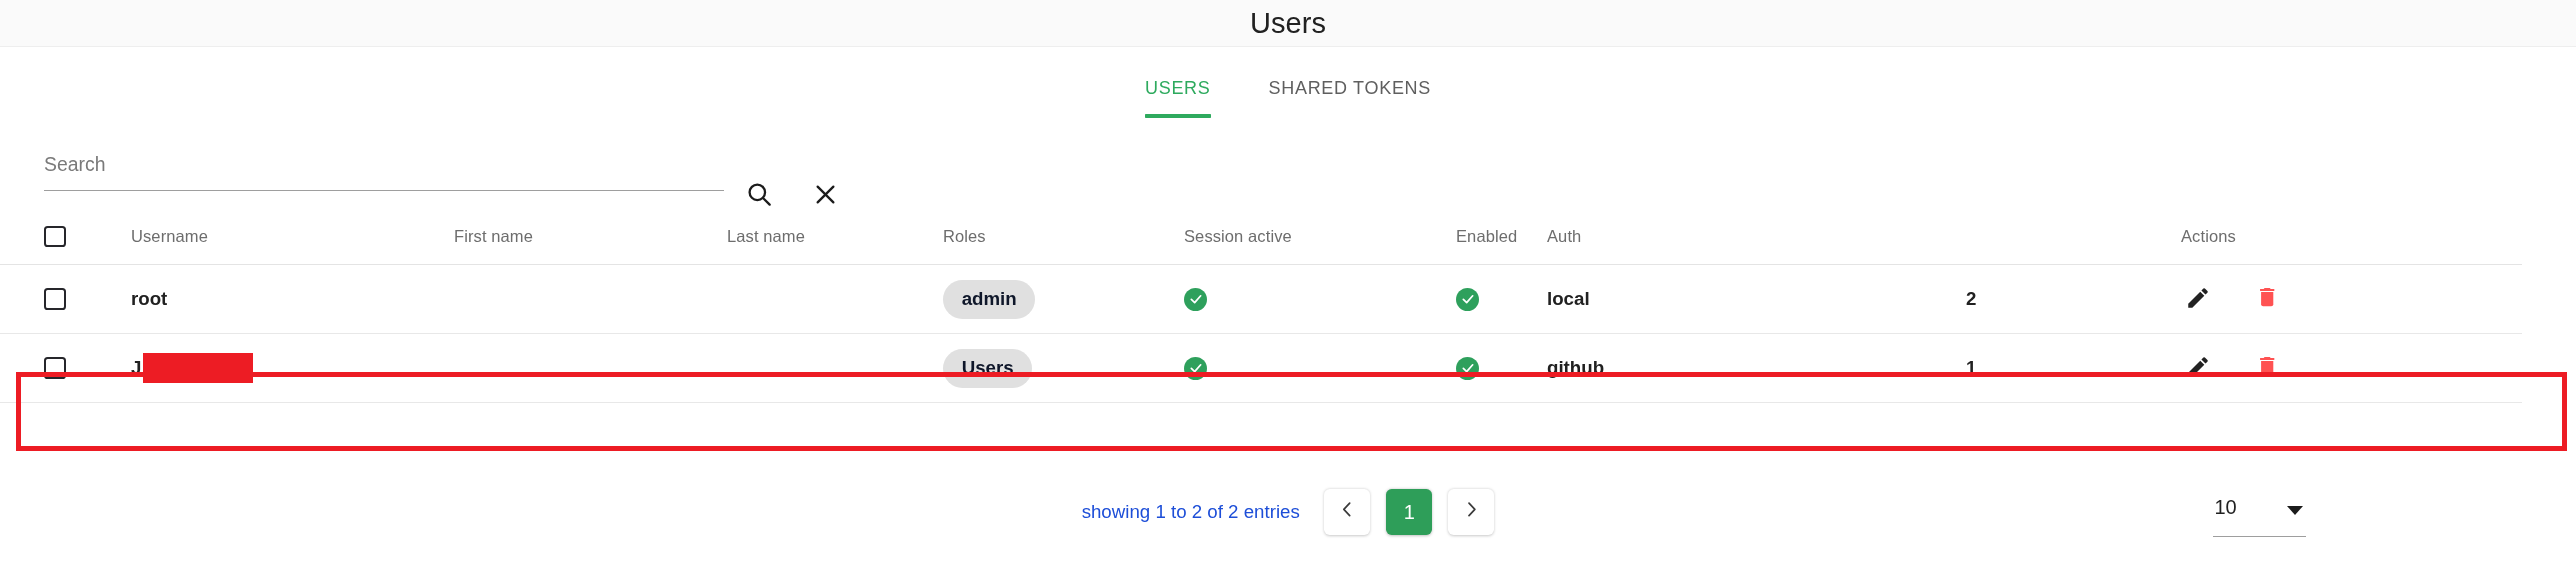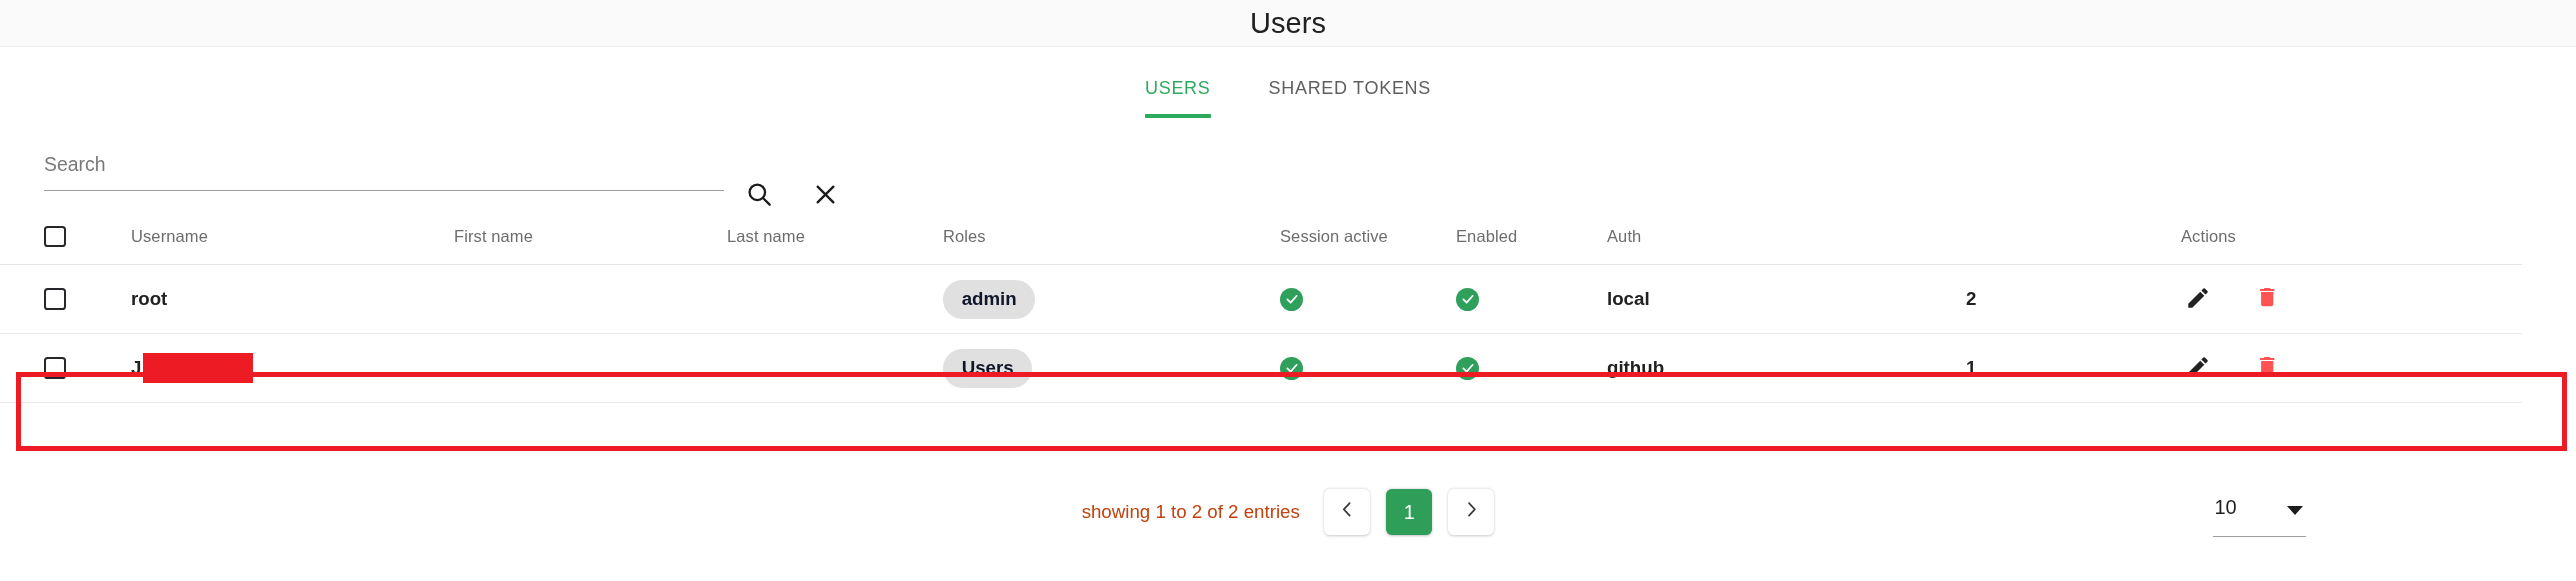--- a/index.html
+++ b/index.html
@@ -153,23 +153,23 @@
     background: #ffffff;
   }
 
   .cell { display: flex; align-items: center; height: 100%; }
 
   .c-check { position: absolute; left: 44px; }
   .c-user  { position: absolute; left: 131px; }
   .c-first { position: absolute; left: 454px; }
   .c-last  { position: absolute; left: 699px; margin-left: 28px; }
   .c-roles { position: absolute; left: 943px; }
-  .c-sess  { position: absolute; left: 1280px; }
+  .c-sess  { position: absolute; left: 1184px; }
   .c-enab  { position: absolute; left: 1456px; }
-  .c-auth  { position: absolute; left: 1607px; }
+  .c-auth  { position: absolute; left: 1547px; }
   .c-conn  { position: absolute; left: 1966px; }
   .c-act   { position: absolute; left: 2181px; }
 
   .row.head .cell {
     font-size: 16.5px;
     color: #6d6d6d;
     font-weight: 400;
     letter-spacing: 0.1px;
   }
   .row.data .cell {
@@ -255,21 +255,21 @@
     position: absolute;
     left: 0; right: 0;
     top: 30px;
     display: flex;
     align-items: center;
     justify-content: center;
     gap: 16px;
   }
   .pager-label {
     font-size: 18.7px;
-    color: #c2410c;
+    color: #1d4ed8;
     margin-right: 8.6px;
   }
   .pbtn {
     width: 46px; height: 46px;
     border-radius: 5.7px;
     background: #ffffff;
     box-shadow: 0 0.7px 2.9px rgba(0,0,0,0.22);
     display: flex;
     align-items: center;
     justify-content: center;

